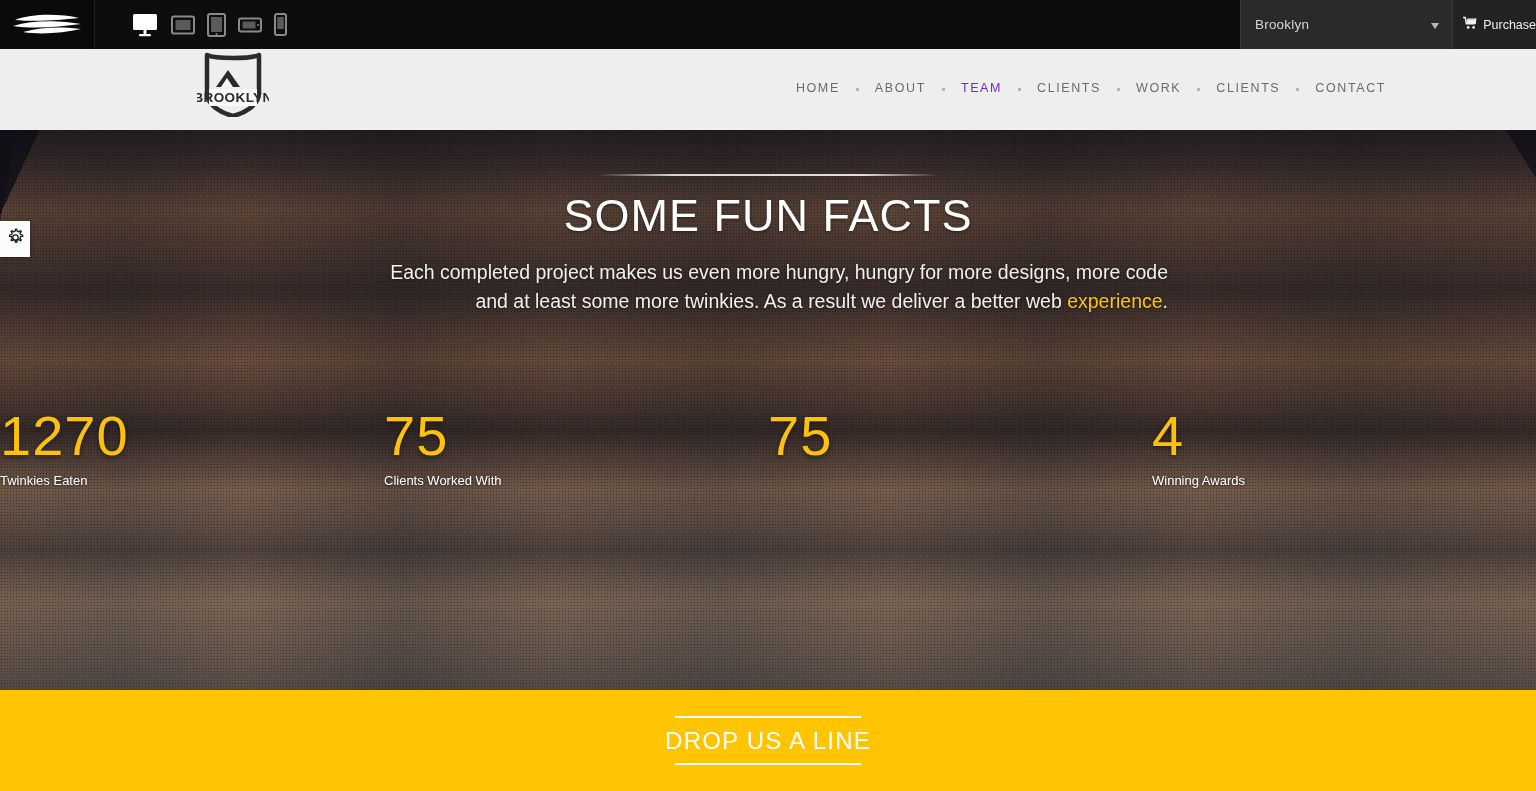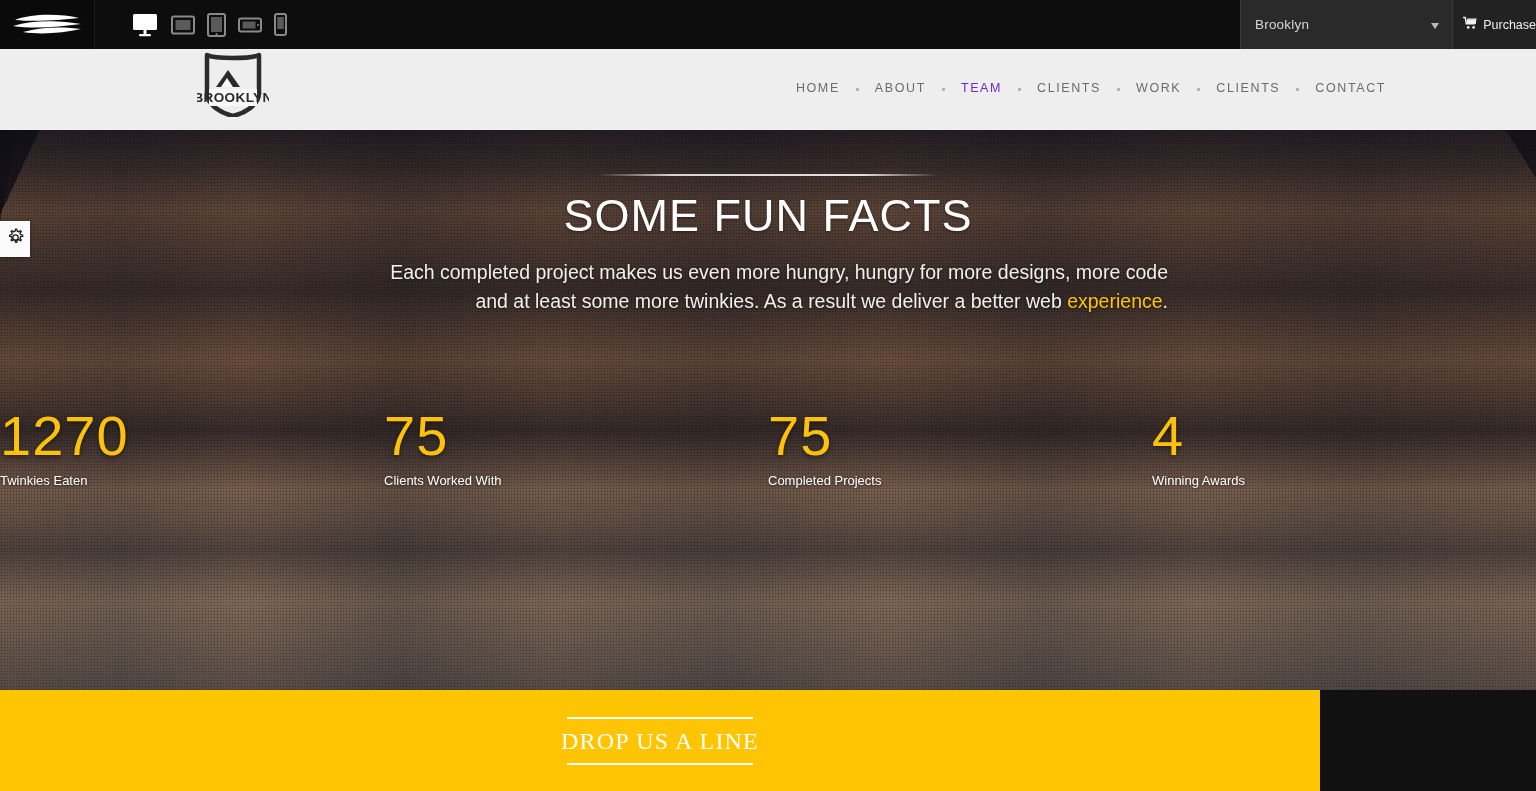--- a/index.html
+++ b/index.html
@@ -194,23 +194,23 @@
     width:30px; height:36px;
     background:#fbfbfb;
     display:flex; align-items:center; justify-content:center;
     cursor:pointer;
     z-index:55;
     box-shadow:0 1px 4px rgba(0,0,0,0.3);
   }
 
   
   #cta-bar{
-    position:absolute; top:690px; left:0; width:1320px; height:101px;
+    position:absolute; top:690px; left:0; width:1536px; height:101px;
     background:#ffc502;
-    display:flex; align-items:center; justify-content:center;font-family:Liberation Serif, serif;
+    display:flex; align-items:center; justify-content:center;
   }
   #cta-button{
     display:inline-flex; flex-direction:column; align-items:center;
     cursor:pointer;
     padding:0 4px;
   }
   .cta-rule{ width:186px; height:2px; background:#ffffff; }
   #cta-label{
     color:#ffffff;
     font-size:24px;
@@ -343,21 +343,20 @@
     <div class="counter">
       <div class="counter-number">1270</div>
       <div class="counter-label">Twinkies Eaten</div>
     </div>
     <div class="counter">
       <div class="counter-number">75</div>
       <div class="counter-label">Clients Worked With</div>
     </div>
     <div class="counter">
       <div class="counter-number">75</div>
-      <div class="counter-label">Completed Projects</div>
     </div>
     <div class="counter">
       <div class="counter-number">4</div>
       <div class="counter-label">Winning Awards</div>
     </div>
   </div>
 </div>
 
 <div id="settings-tab">
   <span>

